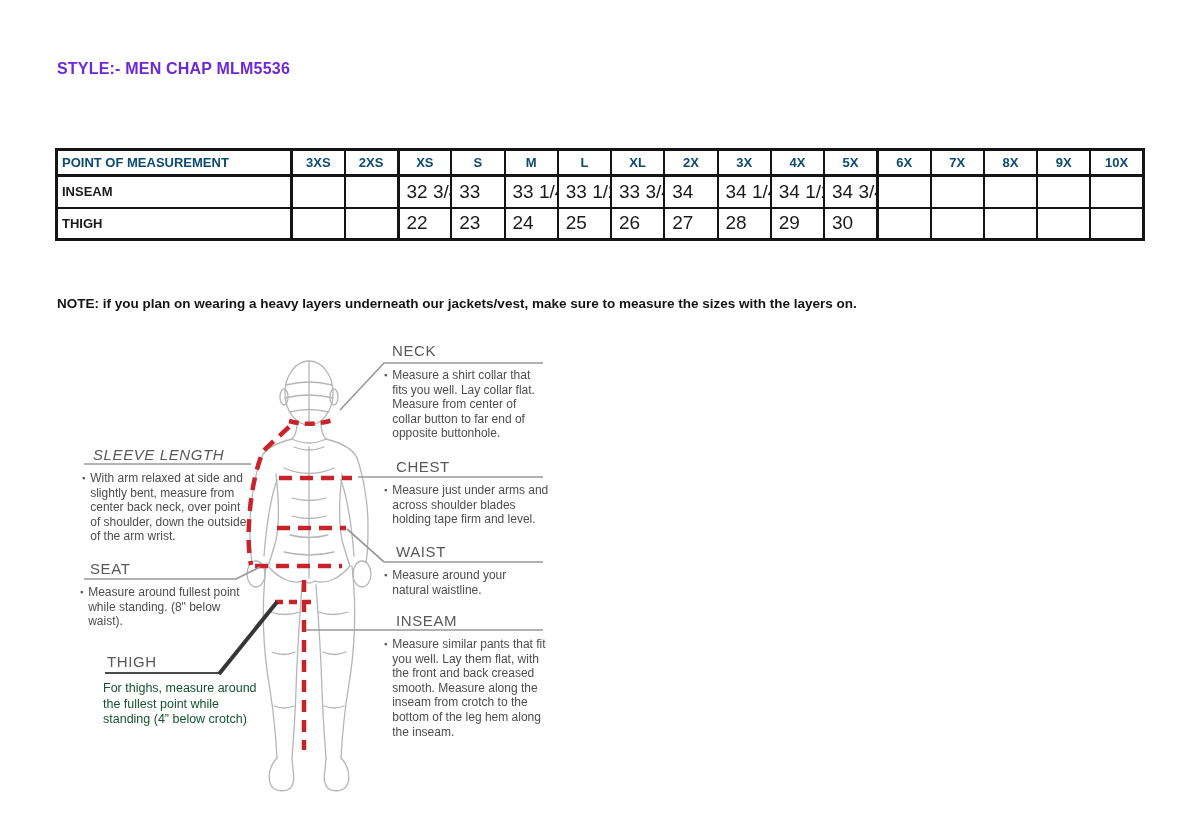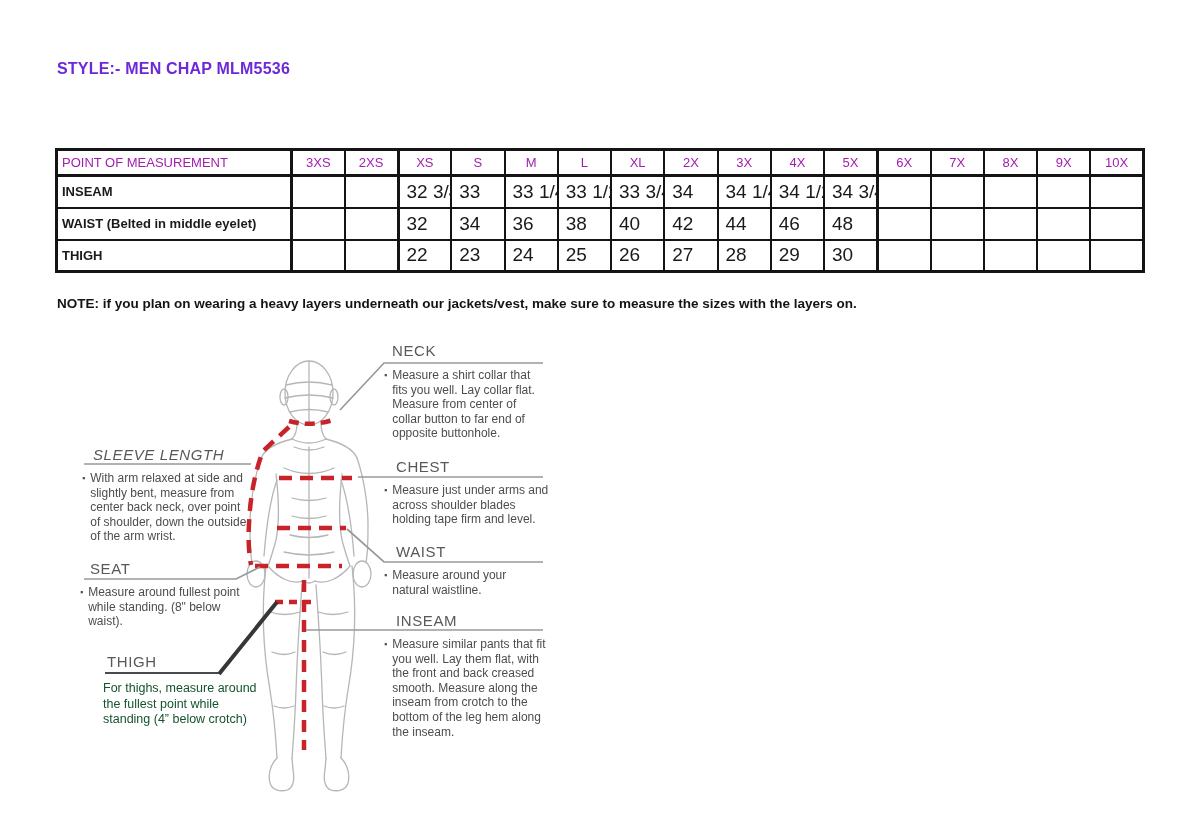--- a/index.html
+++ b/index.html
@@ -16,21 +16,21 @@
   .size-table-wrap { position: absolute; left: 55px; top: 148px; width: 1090px; }
   table.size-table {
     width: 100%; border-collapse: collapse; table-layout: fixed;
     border: 3px solid #141414;
   }
   table.size-table th, table.size-table td {
     border: 2px solid #141414; vertical-align: middle;
     overflow: hidden; white-space: nowrap;
   }
   table.size-table th {
-    height: 26px; font-size: 13px; font-weight: normal; text-align: center; color: #a21caf;
+    height: 26px; font-size: 13px; font-weight: bold; text-align: center; color: #0c4a6e;
   }
   table.size-table th.label-col {
     text-align: left; padding-left: 4px;
   }
   table.size-table td { height: 32px; font-size: 19px; padding-left: 7px; text-align: left; }
   table.size-table td.row-label { font-weight: bold; font-size: 13px; padding-left: 4px; }
   table.size-table .label-col-cell { border-right-width: 3px; }
   table.size-table .group-border { border-left-width: 3px; }
   table.size-table thead th { border-bottom-width: 3px; }
   
@@ -121,39 +121,20 @@
           <td></td>
           <td class="group-border">32 3/4</td>
           <td>33</td>
           <td>33 1/4</td>
           <td>33 1/2</td>
           <td>33 3/4</td>
           <td>34</td>
           <td>34 1/4</td>
           <td>34 1/2</td>
           <td>34 3/4</td>
-          <td class="group-border"></td>
-          <td></td>
-          <td></td>
-          <td></td>
-          <td></td>
-        </tr>
-        <tr>
-          <td class="row-label label-col-cell">WAIST (Belted in middle eyelet)</td>
-          <td></td>
-          <td></td>
-          <td class="group-border">32</td>
-          <td>34</td>
-          <td>36</td>
-          <td>38</td>
-          <td>40</td>
-          <td>42</td>
-          <td>44</td>
-          <td>46</td>
-          <td>48</td>
           <td class="group-border"></td>
           <td></td>
           <td></td>
           <td></td>
           <td></td>
         </tr>
         <tr>
           <td class="row-label label-col-cell">THIGH</td>
           <td></td>
           <td></td>

